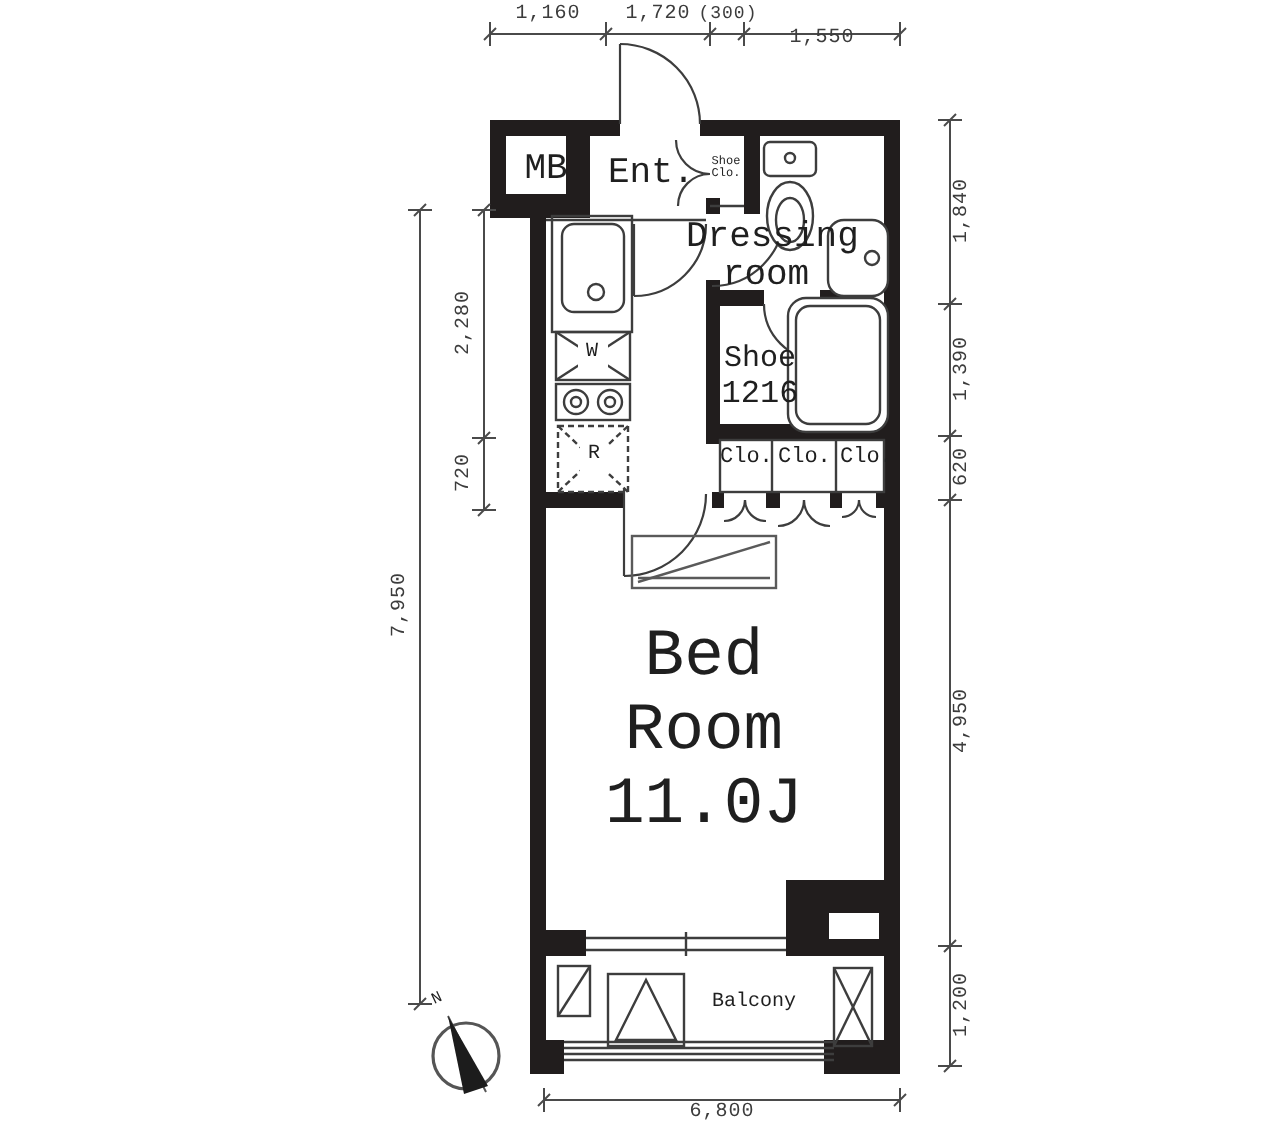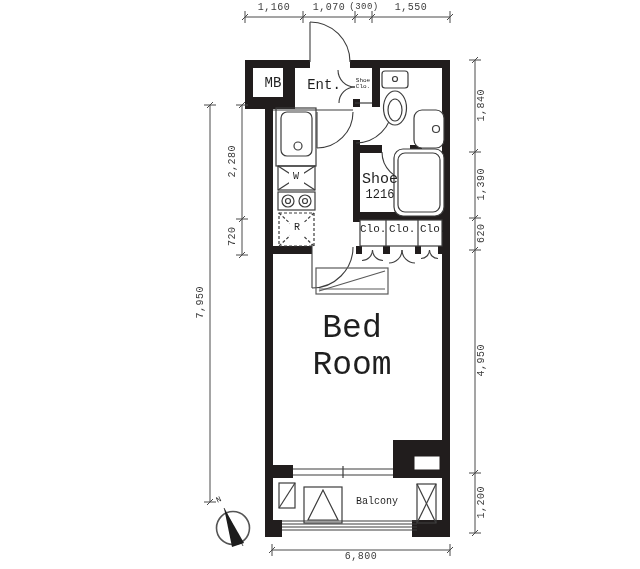--- a/index.html
+++ b/index.html
@@ -2,21 +2,21 @@
 <html><head>
 <meta charset="utf-8">
 <style>
   html,body{margin:0;padding:0;background:#ffffff;}
   #plan{position:relative;width:640px;height:569px;background:#ffffff;overflow:hidden;
         font-family:Liberation Mono, monospace;color:#2b2b2b;margin-left:20px;}
   #plan svg{position:absolute;left:0;top:0;}
   .lbl{position:absolute;text-align:center;white-space:pre;line-height:1.05;color:#1f1f1f;}
   .dim{font-size:10px;color:#3c3c3c;letter-spacing:0.5px;}
   .vdim{transform:rotate(-90deg);transform-origin:center center;}
-  .room{font-size:14px;}
+  .room{font-size:18px;}
   .big{font-size:33px;line-height:37px;}
   .tiny{font-size:6px;line-height:6px;}
   .appl{font-size:10px;}
 </style>
 </head>
 <body>
 
 <div id="plan">
 
 <svg width="640" height="569" viewBox="0 0 640 569">
@@ -222,45 +222,46 @@
 
     <line x1="252" y1="550" x2="430" y2="550"></line>
     <line x1="252" y1="544" x2="252" y2="556"></line>
         <line x1="249" y1="553" x2="255" y2="547"></line>
     <line x1="430" y1="544" x2="430" y2="556"></line>
         <line x1="427" y1="553" x2="433" y2="547"></line>
   </g>
 </svg>
 
   <span class="lbl dim" style="left:234px;top:3px;width:40px;">1,160</span>
-  <span class="lbl dim" style="left:289px;top:3px;width:40px;">1,070</span>
+  <span class="lbl dim" style="left:289px;top:3px;width:40px;">1,720</span>
   <span class="lbl dim" style="left:324px;top:3px;width:40px;font-size:9px;">(300)</span>
-  <span class="lbl dim" style="left:371px;top:3px;width:40px;">1,550</span>
+  <span class="lbl dim" style="left:371px;top:15px;width:40px;">1,550</span>
 
   <span class="lbl dim vdim" style="left:159px;top:297px;width:44px;">7,950</span>
   <span class="lbl dim vdim" style="left:191px;top:156px;width:44px;">2,280</span>
   <span class="lbl dim vdim" style="left:191px;top:231px;width:44px;">720</span>
 
   <span class="lbl dim vdim" style="left:440px;top:100px;width:44px;">1,840</span>
   <span class="lbl dim vdim" style="left:440px;top:179px;width:44px;">1,390</span>
   <span class="lbl dim vdim" style="left:440px;top:228px;width:44px;">620</span>
   <span class="lbl dim vdim" style="left:440px;top:355px;width:44px;">4,950</span>
   <span class="lbl dim vdim" style="left:440px;top:497px;width:44px;">1,200</span>
 
   <span class="lbl dim" style="left:321px;top:552px;width:40px;">6,800</span>
 
   <span class="lbl room" style="left:238px;top:76px;width:30px;">MB</span>
   <span class="lbl room" style="left:284px;top:78px;width:40px;">Ent.</span>
   <span class="lbl tiny" style="left:334px;top:78px;width:18px;"><span>Shoe</span><br><span>Clo.</span></span>
+  <span class="lbl room" style="left:323px;top:110px;width:80px;"><span>Dressing</span><br><span>room</span></span>
   <span class="lbl room" style="left:338px;top:172px;width:44px;font-size:15px;">Shoe</span>
-  <span class="lbl room" style="left:340px;top:189px;width:40px;font-size:12px;">1216</span>
+  <span class="lbl room" style="left:340px;top:189px;width:40px;font-size:16px;">1216</span>
   <span class="lbl room" style="left:340px;top:224px;width:26px;font-size:11px;">Clo.</span>
   <span class="lbl room" style="left:369px;top:224px;width:26px;font-size:11px;">Clo.</span>
   <span class="lbl room" style="left:400px;top:224px;width:26px;font-size:11px;">Clo.</span>
-  <span class="lbl big" style="left:252px;top:310px;width:160px;text-align:center;"><span>Bed</span><br><span>Room</span><br></span>
+  <span class="lbl big" style="left:252px;top:310px;width:160px;text-align:center;"><span>Bed</span><br><span>Room</span><br><span>11.0J</span></span>
   <span class="lbl room" style="left:317px;top:497px;width:80px;font-size:10px;">Balcony</span>
 
   <span class="lbl appl" style="left:268px;top:172px;width:16px;">W</span>
   <span class="lbl appl" style="left:269px;top:223px;width:16px;">R</span>
 
   <span class="lbl" style="left:192px;top:496px;width:14px;font-size:8px;transform:rotate(-25deg);">N</span>
 
 </div>
 
 </body></html>

